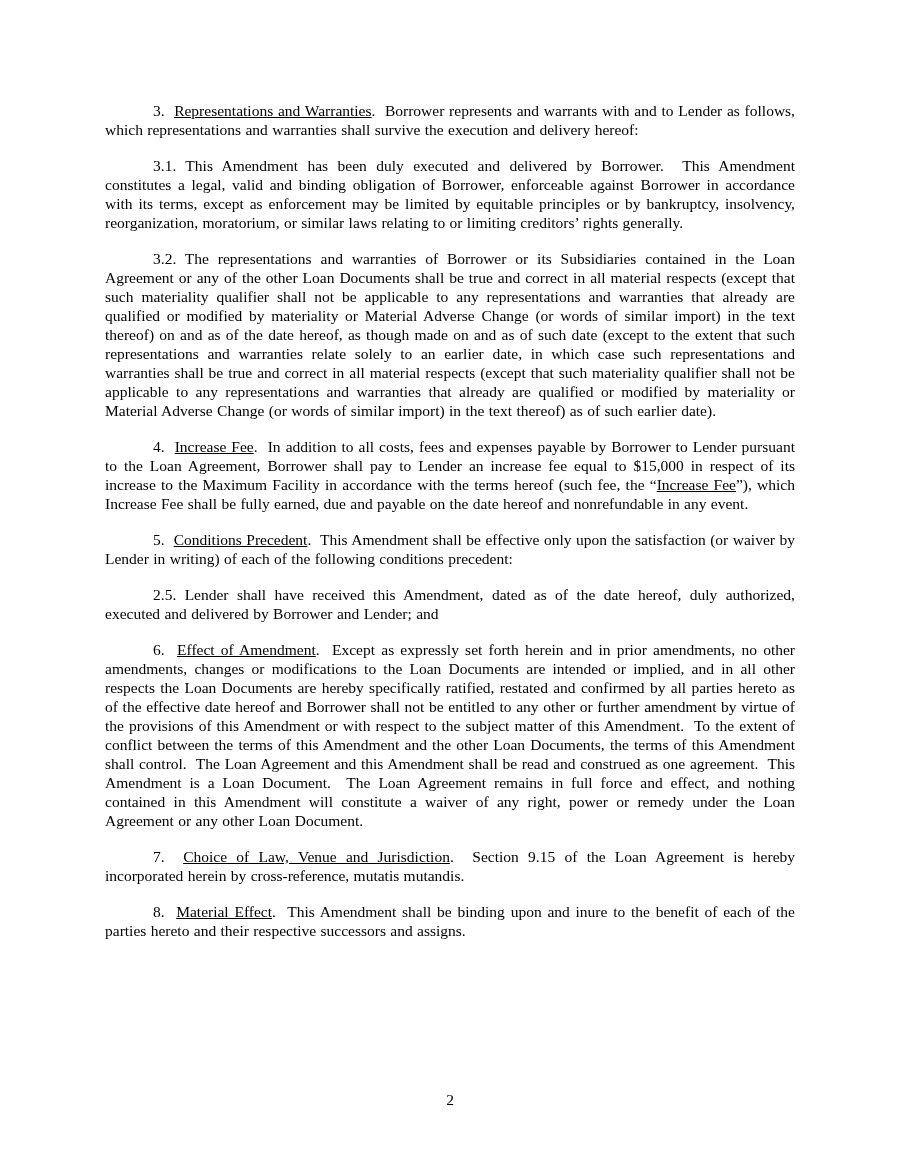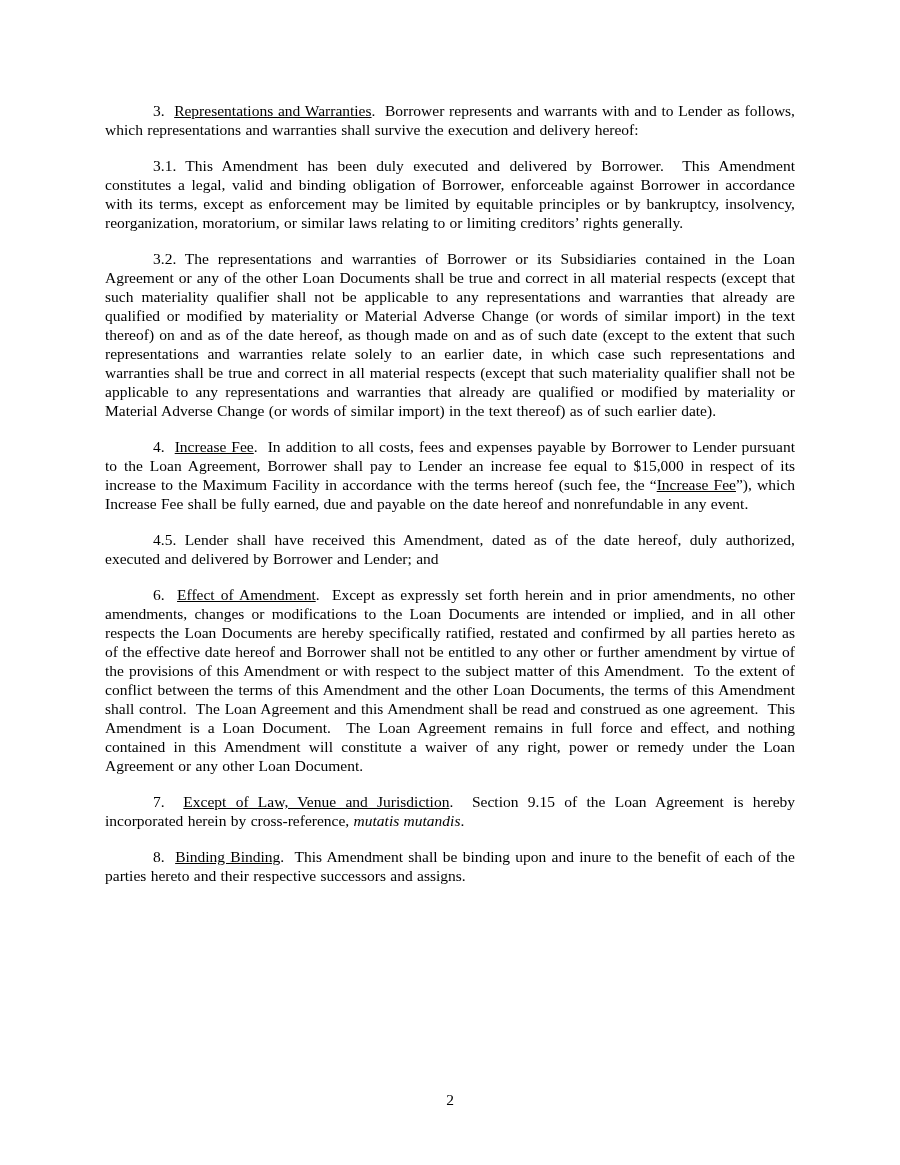--- a/index.html
+++ b/index.html
@@ -24,39 +24,40 @@
   }
   .para {
     margin: 0 0 17px 0;
     font-size: 15.5px;
     line-height: 19px;
     text-align: justify;
     text-indent: 48px;
     word-spacing: 0.5px;
   }
   .u { text-decoration: underline; }
-  .i { font-style: italic; }
+  .i { }
   .page-number {
     position: absolute;
     left: 0;
     width: 100%;
     top: 1090px;
     text-align: center;
     font-size: 15.5px;
     line-height: 19px;
   }
 </style>
 </head>
 <body>
 
 <div class="page">
   <div class="content">
       <p class="para"><span>3.&nbsp; </span><span class="u">Representations and Warranties</span><span>.&nbsp; Borrower represents and warrants with and to Lender as follows, which representations and warranties shall survive the execution and delivery hereof:</span></p>
       <p class="para"><span>3.1. This Amendment has been duly executed and delivered by Borrower.&nbsp; This Amendment constitutes a legal, valid and binding obligation of Borrower, enforceable against Borrower in accordance with its terms, except as enforcement may be limited by equitable principles or by bankruptcy, insolvency, reorganization, moratorium, or similar laws relating to or limiting creditors’ rights generally.</span></p>
       <p class="para"><span>3.2. The representations and warranties of Borrower or its Subsidiaries contained in the Loan Agreement or any of the other Loan Documents shall be true and correct in all material respects (except that such materiality qualifier shall not be applicable to any representations and warranties that already are qualified or modified by materiality or Material Adverse Change (or words of similar import) in the text thereof) on and as of the date hereof, as though made on and as of such date (except to the extent that such representations and warranties relate solely to an earlier date, in which case such representations and warranties shall be true and correct in all material respects (except that such materiality qualifier shall not be applicable to any representations and warranties that already are qualified or modified by materiality or Material Adverse Change (or words of similar import) in the text thereof) as of such earlier date).</span></p>
       <p class="para"><span>4.&nbsp; </span><span class="u">Increase Fee</span><span>.&nbsp; In addition to all costs, fees and expenses payable by Borrower to Lender pursuant to the Loan Agreement, Borrower shall pay to Lender an increase fee equal to $15,000 in respect of its increase to the Maximum Facility in accordance with the terms hereof (such fee, the “</span><span class="u">Increase Fee</span><span>”), which Increase Fee shall be fully earned, due and payable on the date hereof and nonrefundable in any event.</span></p>
-      <p class="para"><span>4.5. Lender shall have received this Amendment, dated as of the date hereof, duly authorized, executed and delivered by Borrower and Lender; and</span></p>
+      <p class="para"><span>5.&nbsp; </span><span class="u">Conditions Precedent</span><span>.&nbsp; This Amendment shall be effective only upon the satisfaction (or waiver by Lender in writing) of each of the following conditions precedent:</span></p>
+      <p class="para"><span>2.5. Lender shall have received this Amendment, dated as of the date hereof, duly authorized, executed and delivered by Borrower and Lender; and</span></p>
       <p class="para"><span>6.&nbsp; </span><span class="u">Effect of Amendment</span><span>.&nbsp; Except as expressly set forth herein and in prior amendments, no other amendments, changes or modifications to the Loan Documents are intended or implied, and in all other respects the Loan Documents are hereby specifically ratified, restated and confirmed by all parties hereto as of the effective date hereof and Borrower shall not be entitled to any other or further amendment by virtue of the provisions of this Amendment or with respect to the subject matter of this Amendment.&nbsp; To the extent of conflict between the terms of this Amendment and the other Loan Documents, the terms of this Amendment shall control.&nbsp; The Loan Agreement and this Amendment shall be read and construed as one agreement.&nbsp; This Amendment is a Loan Document.&nbsp; The Loan Agreement remains in full force and effect, and nothing contained in this Amendment will constitute a waiver of any right, power or remedy under the Loan Agreement or any other Loan Document.</span></p>
-      <p class="para"><span>7.&nbsp; </span><span class="u">Except of Law, Venue and Jurisdiction</span><span>.&nbsp; Section 9.15 of the Loan Agreement is hereby incorporated herein by cross-reference, </span><span class="i">mutatis mutandis</span><span>.</span></p>
-      <p class="para"><span>8.&nbsp; </span><span class="u">Binding Binding</span><span>.&nbsp; This Amendment shall be binding upon and inure to the benefit of each of the parties hereto and their respective successors and assigns.</span></p>
+      <p class="para"><span>7.&nbsp; </span><span class="u">Choice of Law, Venue and Jurisdiction</span><span>.&nbsp; Section 9.15 of the Loan Agreement is hereby incorporated herein by cross-reference, </span><span class="i">mutatis mutandis</span><span>.</span></p>
+      <p class="para"><span>8.&nbsp; </span><span class="u">Material Effect</span><span>.&nbsp; This Amendment shall be binding upon and inure to the benefit of each of the parties hereto and their respective successors and assigns.</span></p>
     </div>
   <div class="page-number">2</div>
 </div>
 
 </body></html>

